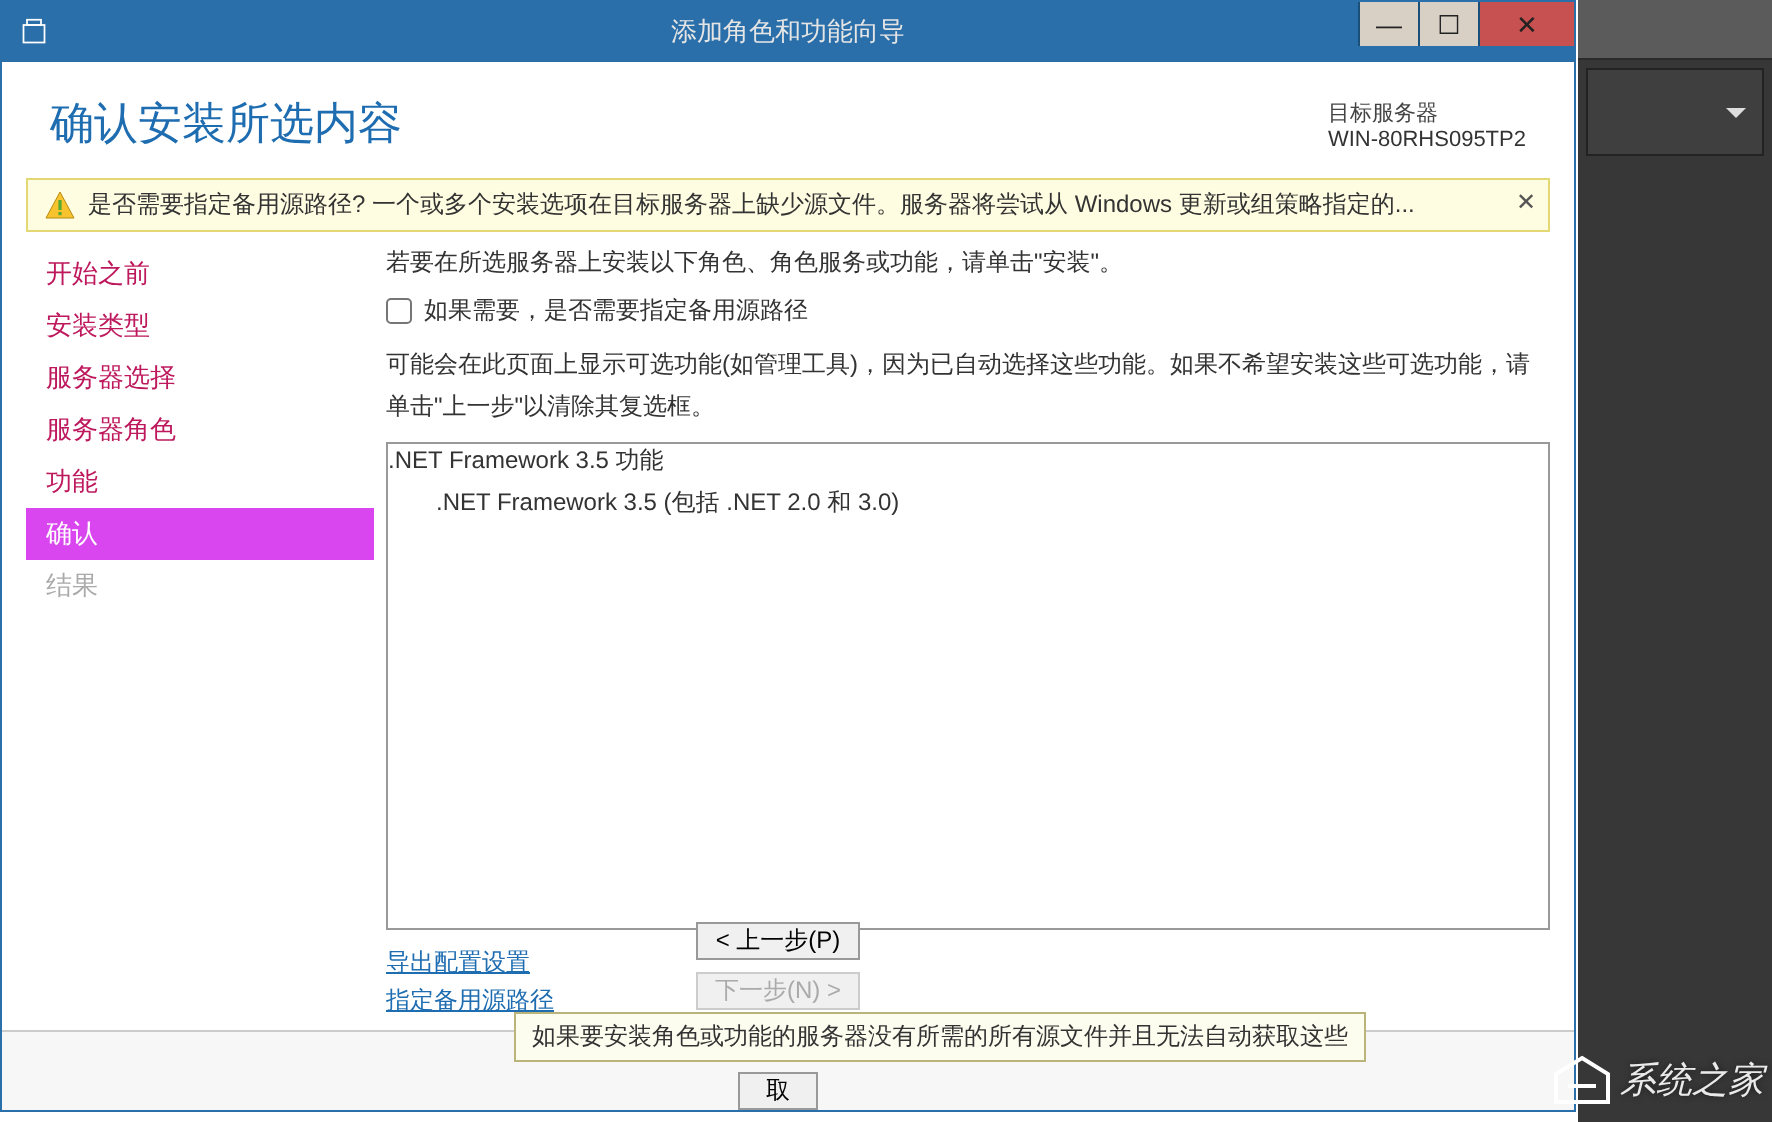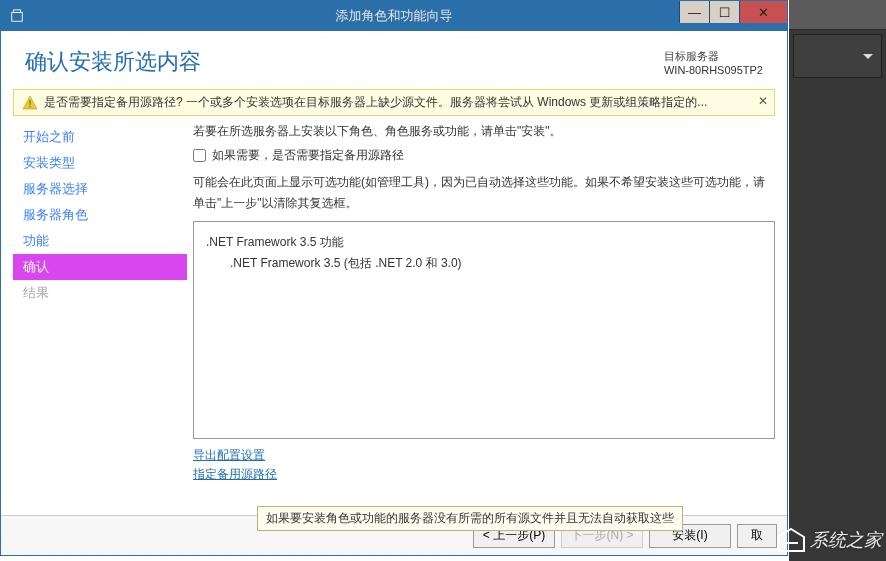--- a/index.html
+++ b/index.html
@@ -23,38 +23,38 @@
 .header .target { position: absolute; right: 24px; top: 18px; font-size: 11px; color: #333; }
 .header .target .label { color: #444; }
 .header .target .name { font-family: Arial; }
 
 .warning { margin: 0 12px 6px 12px; background: #fffde1; border: 1px solid #e3d873; padding: 4px 8px; display: flex; align-items: center; font-size: 12px; color: #333; position: relative; }
 .warning .warn-icon { width: 16px; height: 16px; margin-right: 6px; flex-shrink: 0; }
 .warning .close-x { position: absolute; right: 6px; top: 4px; cursor: pointer; font-size: 12px; color: #555; }
 
 .body { display: flex; padding: 0 12px; height: 370px; }
 .sidebar { width: 174px; padding-top: 2px; }
-.sidebar .item { padding: 4px 10px; font-size: 13px; color: #3b82f6; cursor: pointer; }
+.sidebar .item { padding: 4px 10px; font-size: 13px; color: #be185d; cursor: pointer; }
 .sidebar .item.active { background: #d946ef; color: #fff; }
 .sidebar .item.disabled { color: #aaa; }
 
 .main { flex: 1; padding-left: 6px; font-size: 12px; color: #333; }
 .main .instr { margin-bottom: 6px; line-height: 1.6; }
 .main .checkbox-row { display: flex; align-items: center; margin: 6px 0 8px 0; }
 .main .checkbox-row input { margin-right: 6px; width: 13px; height: 13px; }
 .main .desc { line-height: 1.7; margin-bottom: 8px; }
-.main .listbox { border: 1px solid #999; height: 218px; padding: 12px; overflow: auto; background: #fff; }
+.main .listbox { border: 1px solid #999; height: 244px; padding: 0; overflow: auto; background: #fff; }
 .main .listbox .l1 { font-size: 12px; margin-bottom: 4px; }
 .main .listbox .l2 { font-size: 12px; padding-left: 24px; }
 .main .links { margin-top: 8px; }
 .main .links a { display: block; color: #1f6db1; text-decoration: underline; font-size: 12px; margin-bottom: 2px; cursor: pointer; }
 
 .tooltip { position: absolute; left: 256px; top: 505px; background: #fdfdef; border: 1px solid #b8b47a; padding: 3px 8px; font-size: 12px; color: #333; z-index: 10; }
 
-.footer { position: absolute; bottom: 0; left: 0; right: 0; border-top: 1px solid #ccc; height: 40px; display: flex; align-items: center; justify-content: flex-end; padding-right: 10px; gap: 6px; background: #f7f7f7; }
+.footer { position: absolute; bottom: 0; left: 0; right: 0; border-top: 1px solid #ccc; height: 40px; display: flex; align-items: center; justify-content: flex-end; padding-right: 10px; gap: 6px; background: #f7f7f7; flex-direction: column; }
 .footer button { min-width: 82px; height: 24px; font-size: 12px; background: #f0f0f0; border: 1px solid #999; cursor: pointer; }
 .footer button:disabled { color: #aaa; border-color: #ccc; }
 .footer button.cut { min-width: 40px; }
 
 .right-strip { position: absolute; right: 0; top: 0; width: 97px; height: 561px; background: #373737; }
 .right-strip .top { height: 30px; background: #5b5b5b; border-bottom: 1px solid #2a2a2a; }
 .right-strip .drop { height: 44px; background: #3f3f3f; border: 1px solid #222; margin: 4px; display: flex; align-items: center; justify-content: flex-end; padding-right: 8px; }
 .right-strip .drop .tri { width: 0; height: 0; border-left: 5px solid transparent; border-right: 5px solid transparent; border-top: 5px solid #ddd; }
 
 .watermark { position: absolute; right: 4px; bottom: 8px; color: rgba(255,255,255,0.9); font-size: 18px; display: flex; align-items: center; gap: 4px; text-shadow: 0 0 3px rgba(0,0,0,0.5); font-style: italic; padding-left: 16px; }

